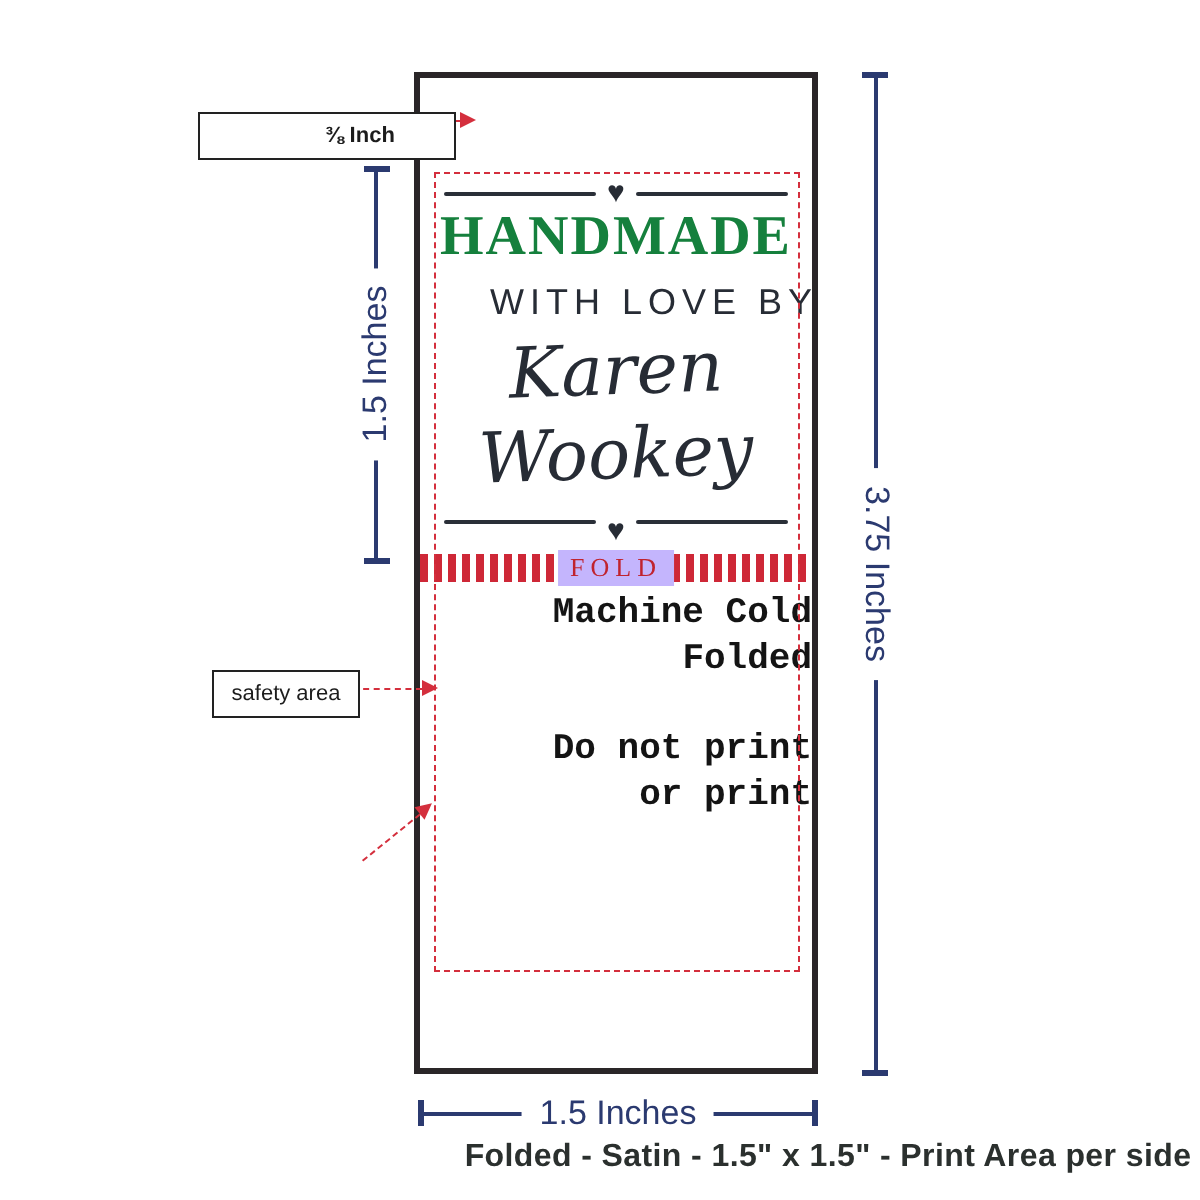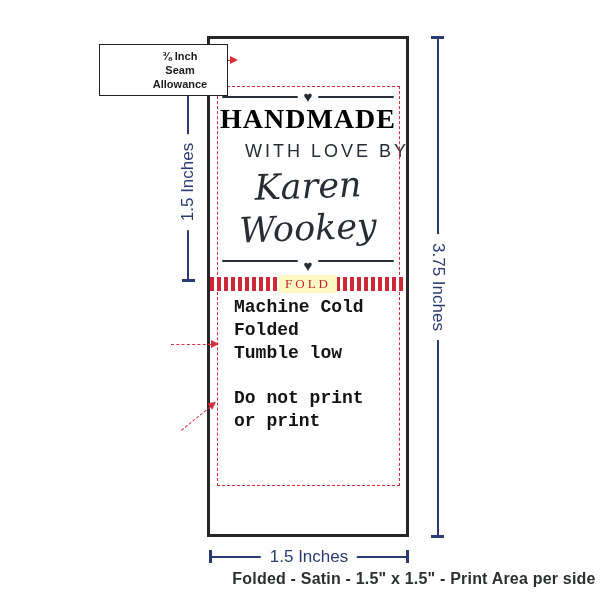--- a/index.html
+++ b/index.html
@@ -7,45 +7,45 @@
           font-family:"Liberation Sans",sans-serif;}
 
   
   .label-border{position:absolute;left:207px;top:36px;width:196px;height:495px;
                 border:3px solid #2a2628;background:#fff;}
   .safety-outline{position:absolute;left:217px;top:86px;width:181px;height:398px;
                   border:1.5px dashed #d42f3d;z-index:5;}
   .fold-band{position:absolute;left:210px;top:277px;width:196px;height:14px;z-index:4;
              background:repeating-linear-gradient(90deg,#ce2837 0 4px,#ffffff 4px 7px);}
   .fold-tag{position:absolute;left:308px;top:284px;transform:translate(-50%,-50%);
-            background:#fef9c3;color:#c0232e;font-family:"Liberation Serif",serif;
+            background:#c4b5fd;color:#c0232e;font-family:"Liberation Serif",serif;
             font-size:13px;letter-spacing:3px;padding:1px 6px;z-index:6;white-space:nowrap;}
 
   .divider{position:absolute;left:222px;width:172px;height:18px;display:flex;
            align-items:center;z-index:3;color:#272c35;}
   .divider .rule{flex:1;height:2.5px;background:#2a2f38;border-radius:2px;}
   .divider .heart{font-size:15px;line-height:1;margin:0 6px;position:relative;top:-1px;}
   .divider-top{top:88px;}
   .divider-bottom{top:252px;}
   .divider-bottom .heart{top:4px;}
 
   .heading{position:absolute;left:210px;top:103px;width:196px;text-align:center;
            font-family:"Liberation Serif",serif;font-weight:bold;font-size:28px;
-           letter-spacing:1px;color:#000000;z-index:3;}
+           letter-spacing:1px;color:#15803d;z-index:3;}
   .subheading{position:absolute;left:210px;top:141px;width:234px;text-align:center;
               font-size:18px;letter-spacing:3px;font-weight:500;color:#272c35;z-index:3;}
   .script-name{position:absolute;left:210px;width:196px;text-align:center;
                font-family:"DejaVu Serif",serif;font-style:italic;font-size:35px;
                color:#272c35;z-index:3;transform:rotate(-2deg);}
   .name1{top:166px;}
   .name2{top:208px;}
 
-  .care{position:absolute;left:210px;top:296px;width:196px;text-align:left;
+  .care{position:absolute;left:210px;top:296px;width:196px;text-align:right;
         font-family:"Liberation Mono","DejaVu Sans Mono",monospace;font-weight:bold;
-        font-size:18px;color:#141414;z-index:3;margin-left:24px;}
+        font-size:18px;color:#141414;z-index:3;}
   .care-line{height:23px;line-height:23px;}
   .care-gap{margin-top:22px;}
 
   
   .dim-line-v{position:absolute;width:2px;background:#2b3a70;z-index:2;}
   .dim-line-h{position:absolute;height:2px;background:#2b3a70;z-index:2;}
   .cap-h{position:absolute;width:13px;height:2.5px;background:#2b3a70;z-index:2;}
   .cap-v{position:absolute;width:2.5px;height:13px;background:#2b3a70;z-index:2;}
   .dim-label{position:absolute;background:#fff;color:#2b3a70;font-size:17px;
              font-weight:500;white-space:nowrap;padding:2px 9px;z-index:3;}
@@ -91,49 +91,50 @@
 
   <div class="divider divider-bottom">
     <span class="rule"></span>
       <span class="heart">♥</span>
       <span class="rule"></span>
   </div>
 
   <div class="care">
     <div class="care-line">Machine Cold</div>
     <div class="care-line">Folded</div>
-    <div class="care-line">Tumble low</div>
     <div class="care-line care-gap">Do not print</div>
     <div class="care-line">or print</div>
   </div>
 
   <div class="dim-line-v" style="left:187px;top:84px;height:197px;"></div>
   <div class="cap-h" style="left:182px;top:83px;"></div>
   <div class="cap-h" style="left:182px;top:279px;"></div>
   <div class="dim-label rot-ccw" style="left:188px;top:182px;">1.5 Inches</div>
 
   <div class="dim-line-v" style="left:437px;top:37px;height:500px;"></div>
   <div class="cap-h" style="left:431px;top:36px;"></div>
   <div class="cap-h" style="left:431px;top:535px;"></div>
   <div class="dim-label rot-cw" style="left:438px;top:287px;">3.75 Inches</div>
 
   <div class="dim-line-h" style="left:210px;top:556px;width:198px;"></div>
   <div class="cap-v" style="left:209px;top:550px;"></div>
   <div class="cap-v" style="left:406px;top:550px;"></div>
   <div class="dim-label center-xy" style="left:309px;top:557px;">1.5 Inches</div>
 
-  <div class="note" style="left:99px;top:44px;width:84px;padding-left:38px;">
+  <div class="note" style="left:99px;top:56px;width:84px;padding-left:38px;">
     <div class="b">⅜ Inch</div>
-    <div class="b">Seam Allowance</div>
   </div>
   <div class="arrow" style="left:186px;top:56px;width:52px;">
     <span class="shaft"></span>
       <span class="head"></span>
   </div>
 
+  <div class="note" style="left:106px;top:335px;width:62px;">
+    <div>safety area</div>
+  </div>
   <div class="arrow" style="left:171px;top:340px;width:48px;">
     <span class="shaft"></span>
       <span class="head"></span>
   </div>
 
   <div class="arrow" style="left:181px;top:426px;width:45px;transform-origin:0 50%;transform:rotate(-39deg);">
     <span class="shaft"></span>
       <span class="head"></span>
   </div>
 

